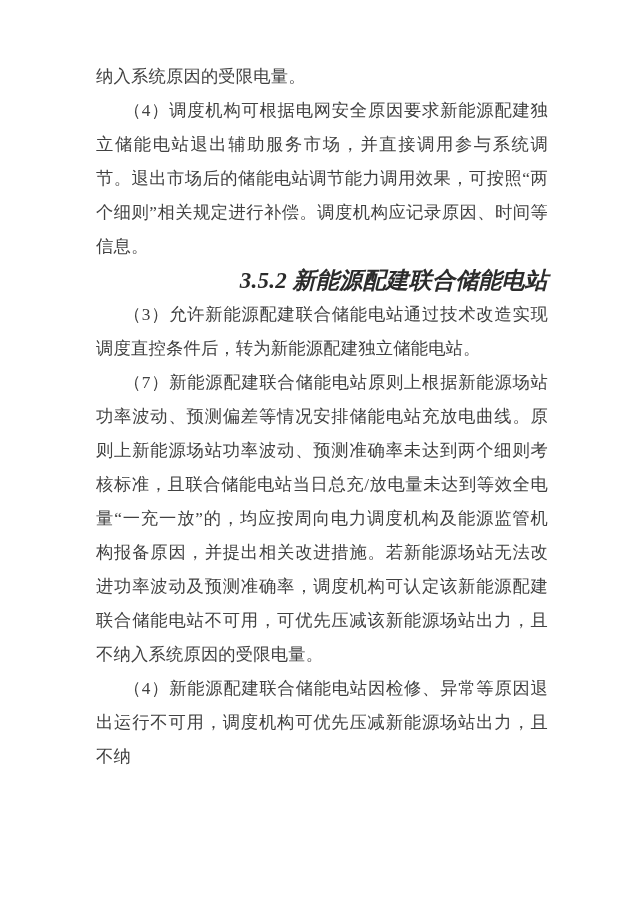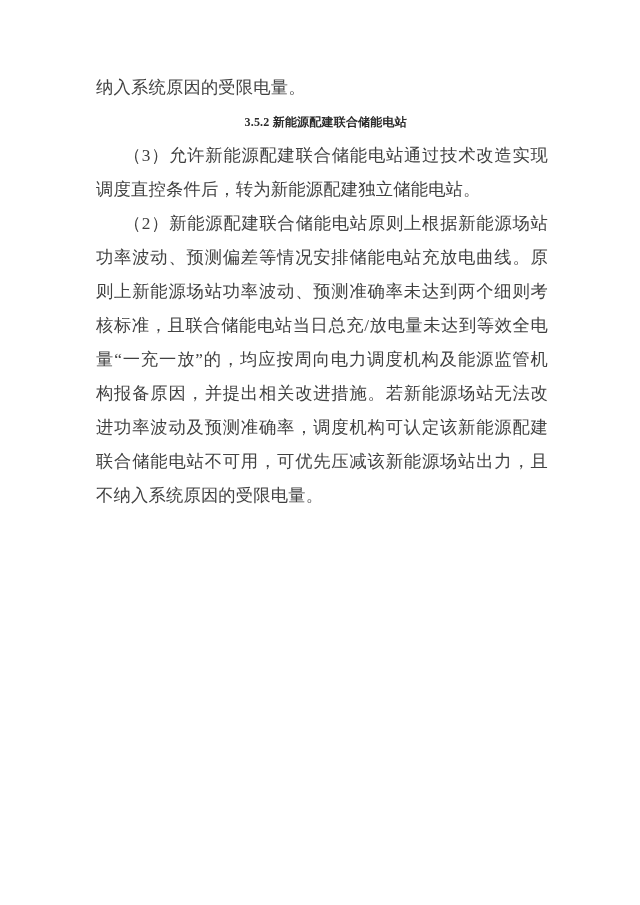--- a/index.html
+++ b/index.html
@@ -10,52 +10,55 @@
     }
     .page {
       position: relative;
       width: 640px;
       height: 905px;
       background: #ffffff;
       overflow: hidden;
     }
     .page-body {
       position: absolute;
-      top: 71px;
+      top: 60px;
       left: 96px;
       width: 452px;
       font-family: "Liberation Serif", "DejaVu Serif", serif;
       font-size: 17.3px;
       line-height: 34px;
       color: #414141;
       text-align: justify;
       letter-spacing: 0.2px;
     }
     .para {
       margin: 0;
       padding: 0;
       text-indent: 1.6em;
     }
     .para.continuation {
       text-indent: 0;
     }
     .section-heading {
       margin: 0;
       padding: 0;
-      font-size: 12px;
+      font-size: 23px;
       line-height: 34px;
       font-weight: bold;
       color: #2b2b2b;
       text-indent: 0.62em;
-      text-align: center;
+      text-align: right;
+      font-style: italic;
     }
   </style>
 </head>
 <body>
 
 <div class="page">
   <div class="page-body">
     <p class="para continuation">纳入系统原因的受限电量。</p>
+    <p class="para">（4）调度机构可根据电网安全原因要求新能源配建独立储能电站退出辅助服务市场，并直接调用参与系统调节。退出市场后的储能电站调节能力调用效果，可按照“两个细则”相关规定进行补偿。调度机构应记录原因、时间等信息。</p>
     <h3 class="section-heading">3.5.2 新能源配建联合储能电站</h3>
     <p class="para">（3）允许新能源配建联合储能电站通过技术改造实现调度直控条件后，转为新能源配建独立储能电站。</p>
-    <p class="para">（2）新能源配建联合储能电站原则上根据新能源场站功率波动、预测偏差等情况安排储能电站充放电曲线。原则上新能源场站功率波动、预测准确率未达到两个细则考核标准，且联合储能电站当日总充/放电量未达到等效全电量“一充一放”的，均应按周向电力调度机构及能源监管机构报备原因，并提出相关改进措施。若新能源场站无法改进功率波动及预测准确率，调度机构可认定该新能源配建联合储能电站不可用，可优先压减该新能源场站出力，且不纳入系统原因的受限电量。</p>
+    <p class="para">（7）新能源配建联合储能电站原则上根据新能源场站功率波动、预测偏差等情况安排储能电站充放电曲线。原则上新能源场站功率波动、预测准确率未达到两个细则考核标准，且联合储能电站当日总充/放电量未达到等效全电量“一充一放”的，均应按周向电力调度机构及能源监管机构报备原因，并提出相关改进措施。若新能源场站无法改进功率波动及预测准确率，调度机构可认定该新能源配建联合储能电站不可用，可优先压减该新能源场站出力，且不纳入系统原因的受限电量。</p>
+    <p class="para">（4）新能源配建联合储能电站因检修、异常等原因退出运行不可用，调度机构可优先压减新能源场站出力，且不纳</p>
   </div>
 </div>
 
 </body></html>

